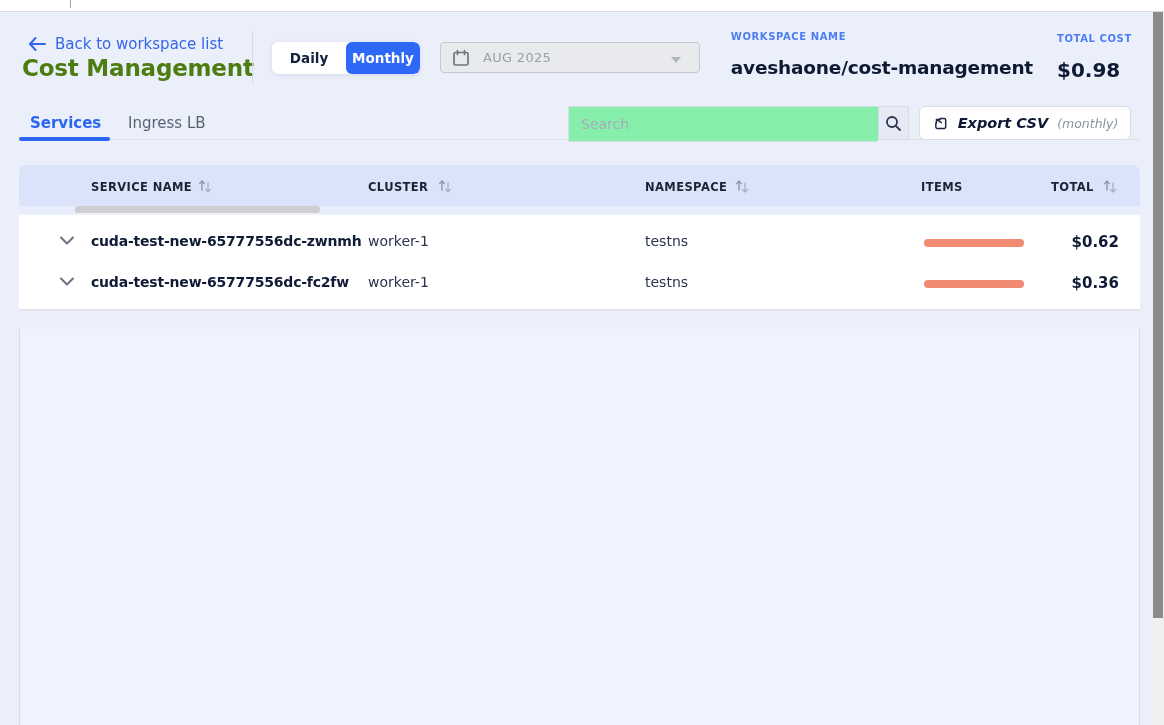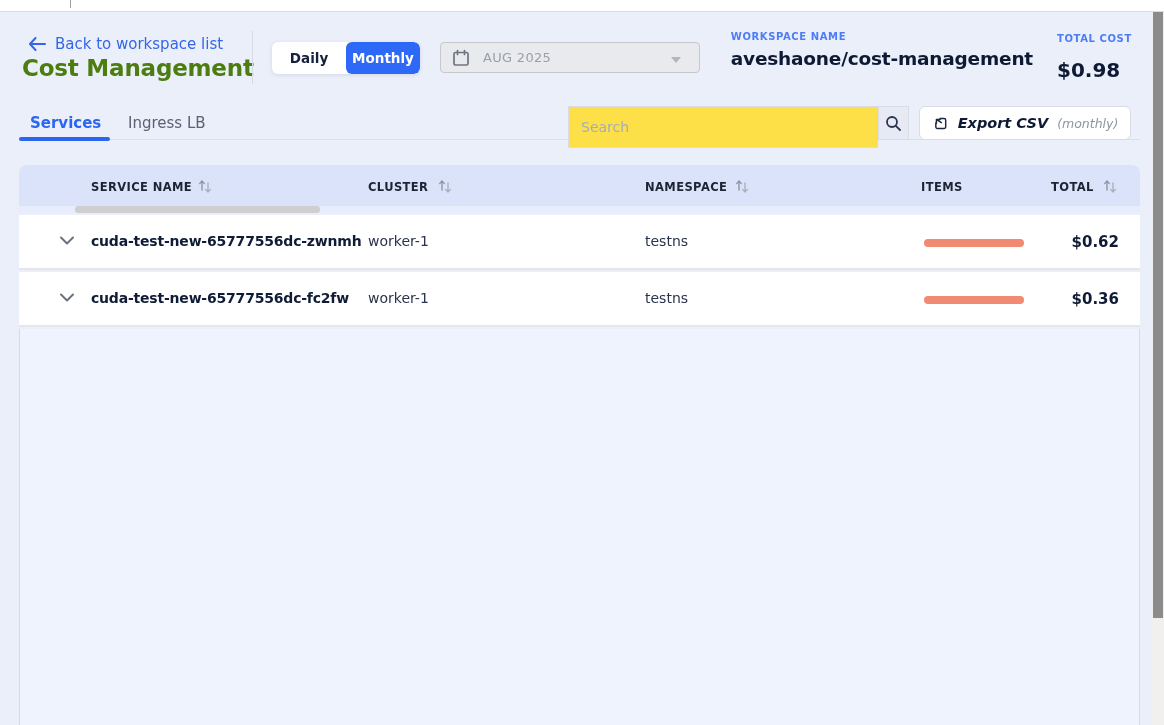--- a/index.html
+++ b/index.html
@@ -25,49 +25,49 @@
   .toggle-btn { flex:1; display:flex; align-items:center; justify-content:center; font-size:13.5px; font-weight:600; color:#15203c; cursor:pointer; }
   .toggle-btn.active { background:#2e68f6; color:#ffffff; border-radius:6px; }
 
   .date-picker { position:absolute; left:440px; top:42px; width:260px; height:31px; background:#e9eaed; border:1px solid #c6c8cd; border-radius:4px; display:flex; align-items:center; }
   .date-picker .cal { margin-left:11px; }
   .date-picker .val { margin-left:13px; font-size:13px; color:#9aa0aa; letter-spacing:.3px; }
   .date-caret { position:absolute; right:18px; top:14px; width:0; height:0; border-left:5px solid transparent; border-right:5px solid transparent; border-top:6px solid #b3b6bc; }
 
   .ws-block { position:absolute; right:131px; top:31px; text-align:left; }
   .blue-cap { font-size:10px; font-weight:600; color:#4d7cf5; letter-spacing:.6px; }
-  .ws-value { margin-top:6px; font-size:18.5px; font-weight:700; color:#0e1a33; letter-spacing:-0.2px; }
+  .ws-value { margin-top:15px; font-size:18.5px; font-weight:700; color:#0e1a33; letter-spacing:-0.2px; }
   .tc-block { position:absolute; left:1057px; top:33px; text-align:left; }
   .tc-value { margin-top:14px; font-size:20px; font-weight:700; color:#0e1a33; }
 
   
   .tabs-hairline { position:absolute; left:19px; top:139px; width:1121px; height:1px; background:#dcdfe8; }
   .tab { position:absolute; top:114px; font-size:15px; cursor:pointer; }
   .tab-services { left:30px; color:#2b66f3; font-weight:600; }
   .tab-ingress { left:128px; color:#596173; font-weight:400; }
   .tab-underline { position:absolute; left:19px; top:137px; width:91px; height:3.5px; background:#2b66f3; border-radius:2px; }
 
-  .search-input { position:absolute; left:568px; top:106px; width:310px; height:42px; background:#fde047; border:1px solid #d9dce3; border-right:none; padding:0 12px; font-size:14px; color:#2a3550; outline:none; font-family:"DejaVu Sans","Liberation Sans",sans-serif; }
+  .search-input { position:absolute; left:568px; top:106px; width:310px; height:36px; background:#86efac; border:1px solid #d9dce3; border-right:none; padding:0 12px; font-size:14px; color:#2a3550; outline:none; font-family:"DejaVu Sans","Liberation Sans",sans-serif; }
   .search-input::placeholder { color:#a6adb8; }
   .search-btn { position:absolute; left:878px; top:106px; width:31px; height:34px; background:#e7eaf5; border:1px solid #d9dce3; display:flex; align-items:center; justify-content:center; cursor:pointer; }
   .export-btn { position:absolute; left:919px; top:106px; width:212px; height:34px; background:#fff; border:1px solid #d9dce3; border-radius:6px; display:flex; align-items:center; justify-content:center; gap:9px; cursor:pointer;font-style:italic; }
   .export-label { font-size:14.5px; font-weight:600; color:#0e1a33; }
   .export-suffix { font-size:12.5px; color:#8e95a2; }
 
   
   .table-wrap { position:absolute; left:19px; top:165px; width:1121px; height:560px; }
   .t-header { position:absolute; left:0; top:0; width:1121px; height:48px; background:#dbe3fa; border-radius:8px 8px 0 0; }
   .th { position:absolute; top:15px; font-size:11.5px; font-weight:600; color:#1c2433; letter-spacing:.4px; white-space:nowrap; }
   .sort-icon { position:absolute; top:12px; width:16px; height:18px; }
   .h-scroll { position:absolute; left:0; top:41px; width:1121px; height:7px; background:rgba(255,255,255,.35); }
   .h-scroll-thumb { position:absolute; left:56px; top:0; width:245px; height:7px; background:#cfcfd2; border-radius:3px; }
 
   .t-row { position:absolute; left:0; width:1121px; height:55px; background:#ffffff; border-bottom:2px solid #e6e6ea; }
   .row-1 { top:50px; }
-  .row-2 { top:107px; }
+  .row-2 { top:91px; }
   .chev { position:absolute; left:40px; top:20px; cursor:pointer; }
   .cell { position:absolute; top:18px; font-size:14px; color:#29334d; white-space:nowrap; }
   .cell.service { left:72px; font-weight:600; color:#101b36; font-size:14px; letter-spacing:-0.2px; }
   .cell.cluster { left:349px; }
   .cell.namespace { left:626px; }
   .items-bar { position:absolute; left:905px; top:24px; width:100px; height:8px; border-radius:4px; background:#f08a72; }
   .cell.cost { left:990px; width:110px; text-align:right; font-weight:600; color:#101b36; font-size:15px; }
 
   .t-body-empty { position:absolute; left:0; top:164px; width:1121px; height:396px; background:#eff3fd; border-left:1px solid #d8dbe2; border-right:1px solid #d8dbe2; }
 </style>

